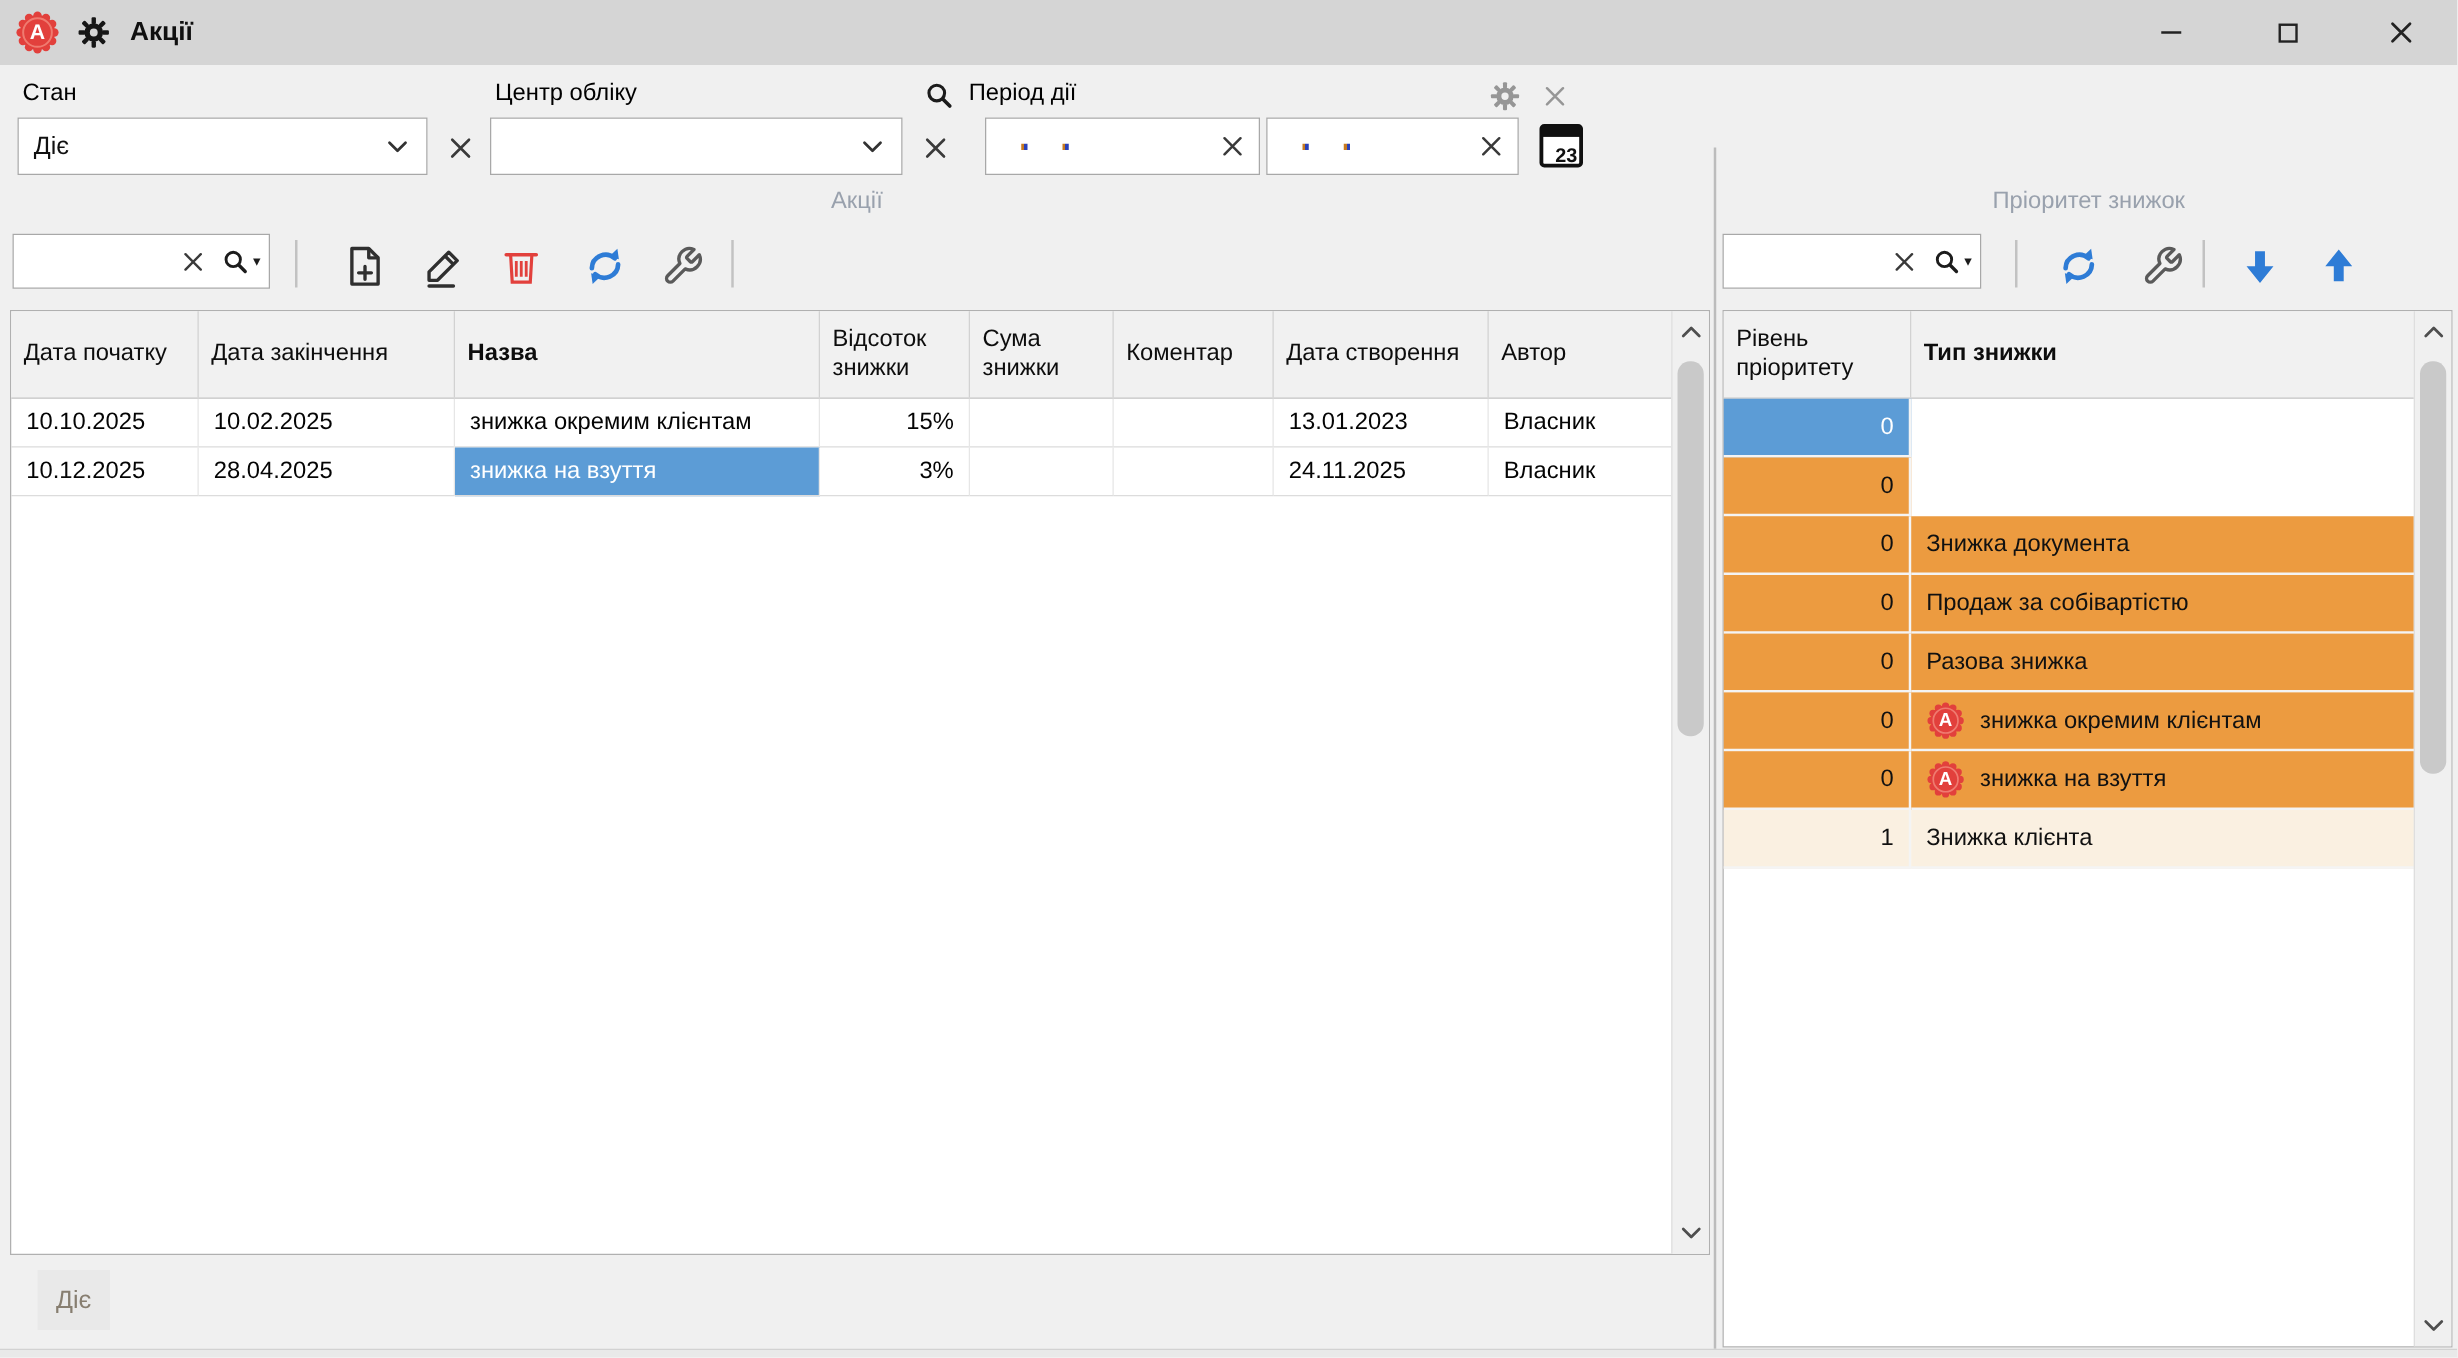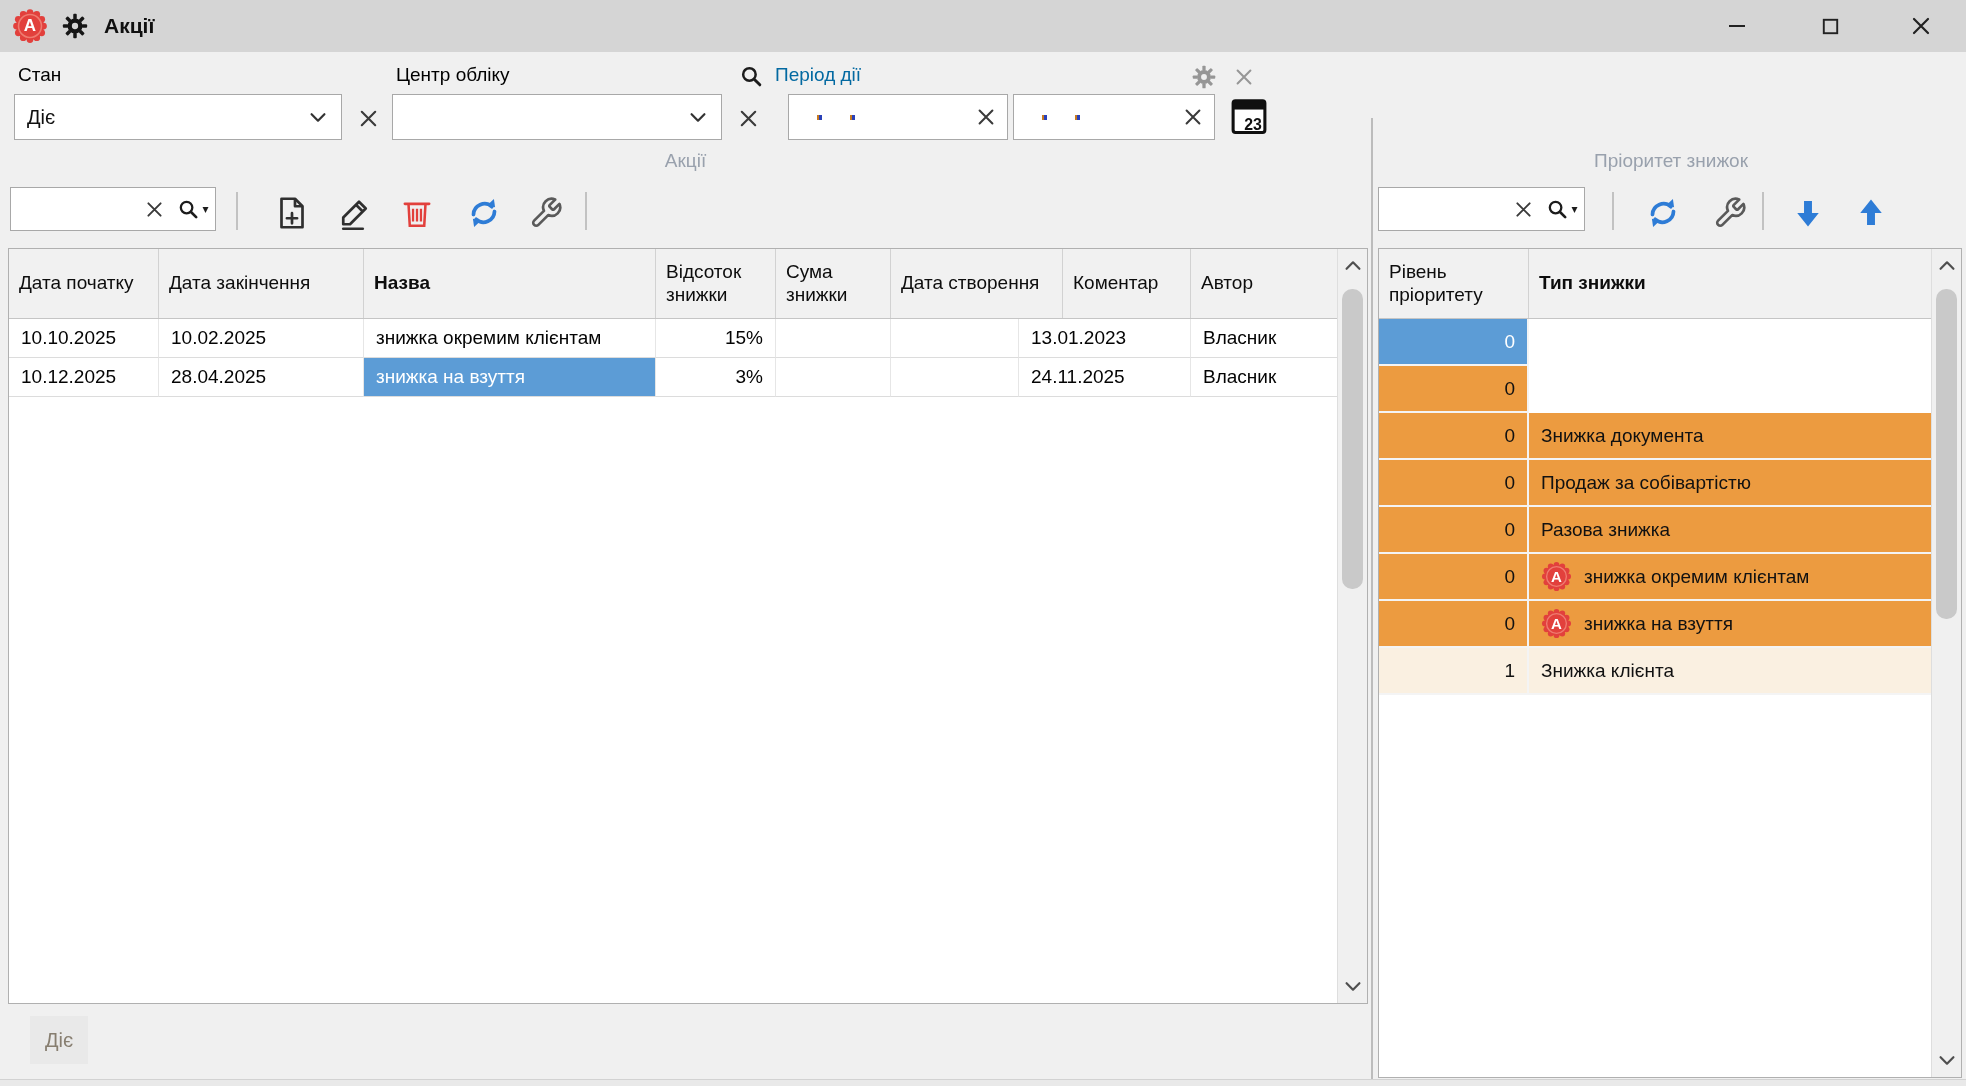--- a/index.html
+++ b/index.html
@@ -14,21 +14,21 @@
   .badge{position:relative;display:inline-flex;align-items:center;justify-content:center}
   .badge svg{position:absolute;inset:0;width:100%;height:100%}
   .badge-a{position:relative;color:#fff;font-weight:bold;font-family:"Liberation Sans",sans-serif}
   .tb-gear{width:34px;height:34px;margin-left:10px;display:flex;align-items:center;justify-content:center;color:#161616}
   .tb-title{font-weight:bold;font-size:21px;margin-left:12px;color:#101010}
   .winbtn{position:absolute;top:0;width:62px;height:52px;display:flex;align-items:center;justify-content:center;color:#222}
   .winbtn.min{left:1706px}.winbtn.max{left:1799px}.winbtn.close{left:1890px}
 
   
   .flabel{position:absolute;font-size:19px;color:#000000;white-space:nowrap}
-  .flabel.blue{color:#0369a1}
+  .flabel.blue{color:#000000}
   .combo{position:absolute;height:46px;background:#fff;border:1px solid #a8a8a8;
          display:flex;align-items:center;padding:0 12px;font-size:20px;color:#101010}
   .combo .chev{margin-left:auto;color:#333;display:flex}
   .iconbtn{position:absolute;display:flex;align-items:center;justify-content:center;color:#3a3a3a}
   .iconbtn.gray{color:#969696}
   .datefield{position:absolute;height:46px;background:#fff;border:1px solid #a8a8a8;display:flex;align-items:center}
   .dot{width:5px;height:5px;margin-left:28px;background:linear-gradient(90deg,#c87a1f 45%,#2a41b8 45%)}
   .datefield .dx{margin-left:auto;margin-right:10px;color:#3a3a3a;display:flex}
   .calbtn{position:absolute;display:flex;align-items:center;justify-content:center}
 
@@ -330,22 +330,22 @@
   <span class="tsep" style="left:585px;top:192px"></span>
 
   <div class="ltable">
     <div class="lt-inner">
       <div class="t-head">
         <div class="hcell w0">Дата початку</div>
         <div class="hcell w1">Дата закінчення</div>
         <div class="hcell w2 b">Назва</div>
         <div class="hcell w3 r">Відсоток знижки</div>
         <div class="hcell w4 r">Сума знижки</div>
+        <div class="hcell w5">Коментар</div>
         <div class="hcell w6">Дата створення</div>
-        <div class="hcell w5">Коментар</div>
         <div class="hcell w7">Автор</div>
       </div>
       <div class="lt-row">
         <div class="cell w0">10.10.2025</div>
         <div class="cell w1">10.02.2025</div>
         <div class="cell w2">знижка  окремим клієнтам</div>
         <div class="cell w3 r">15%</div>
         <div class="cell w4 r"></div>
         <div class="cell w5"></div>
         <div class="cell w6">13.01.2023</div>

